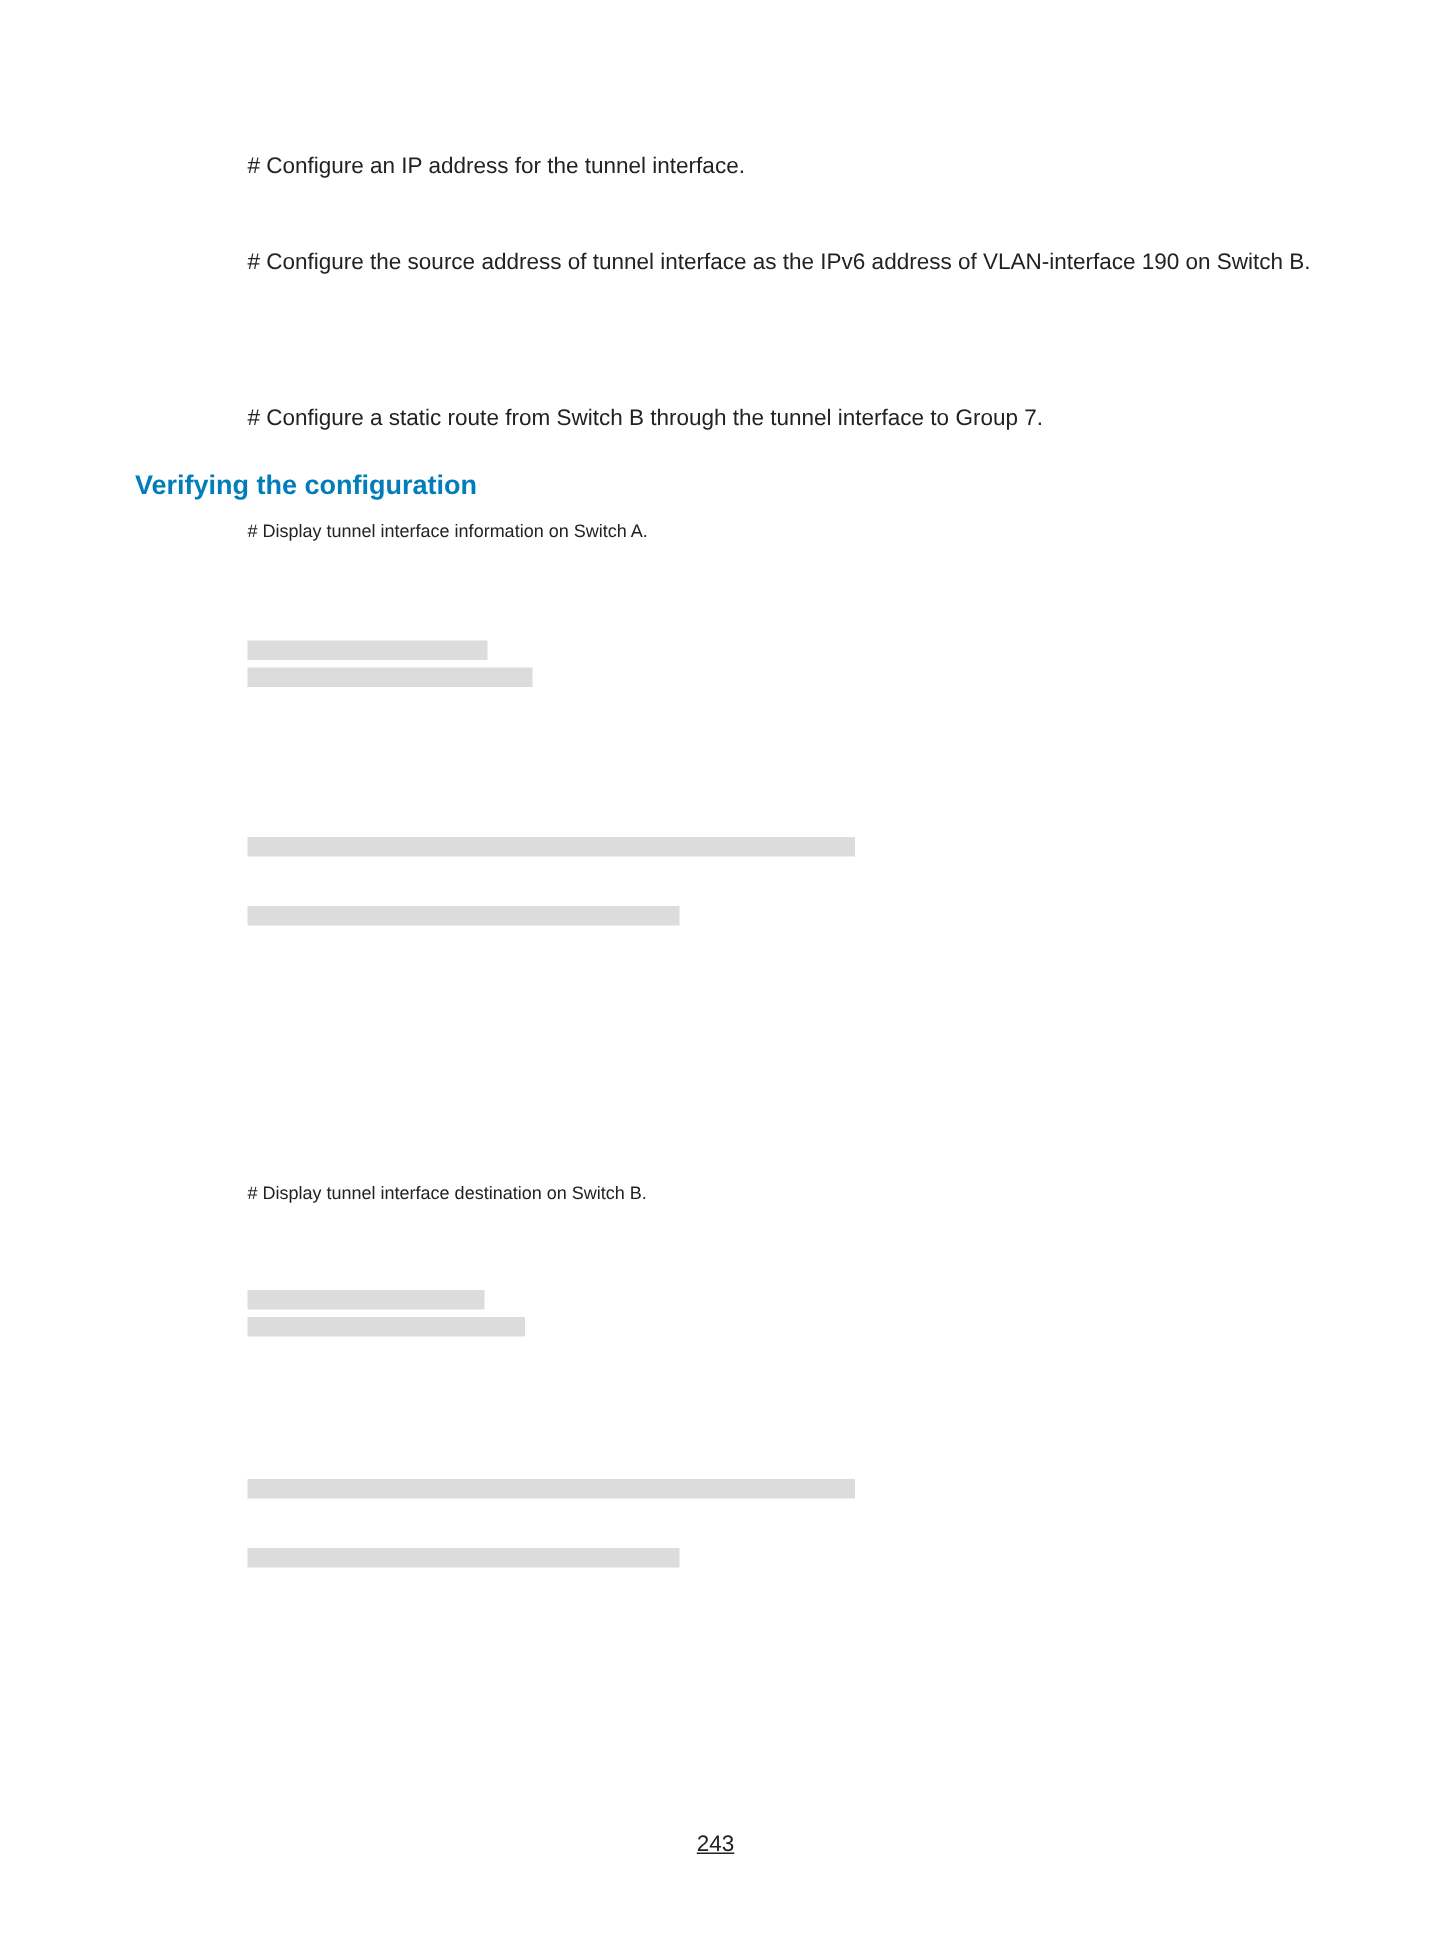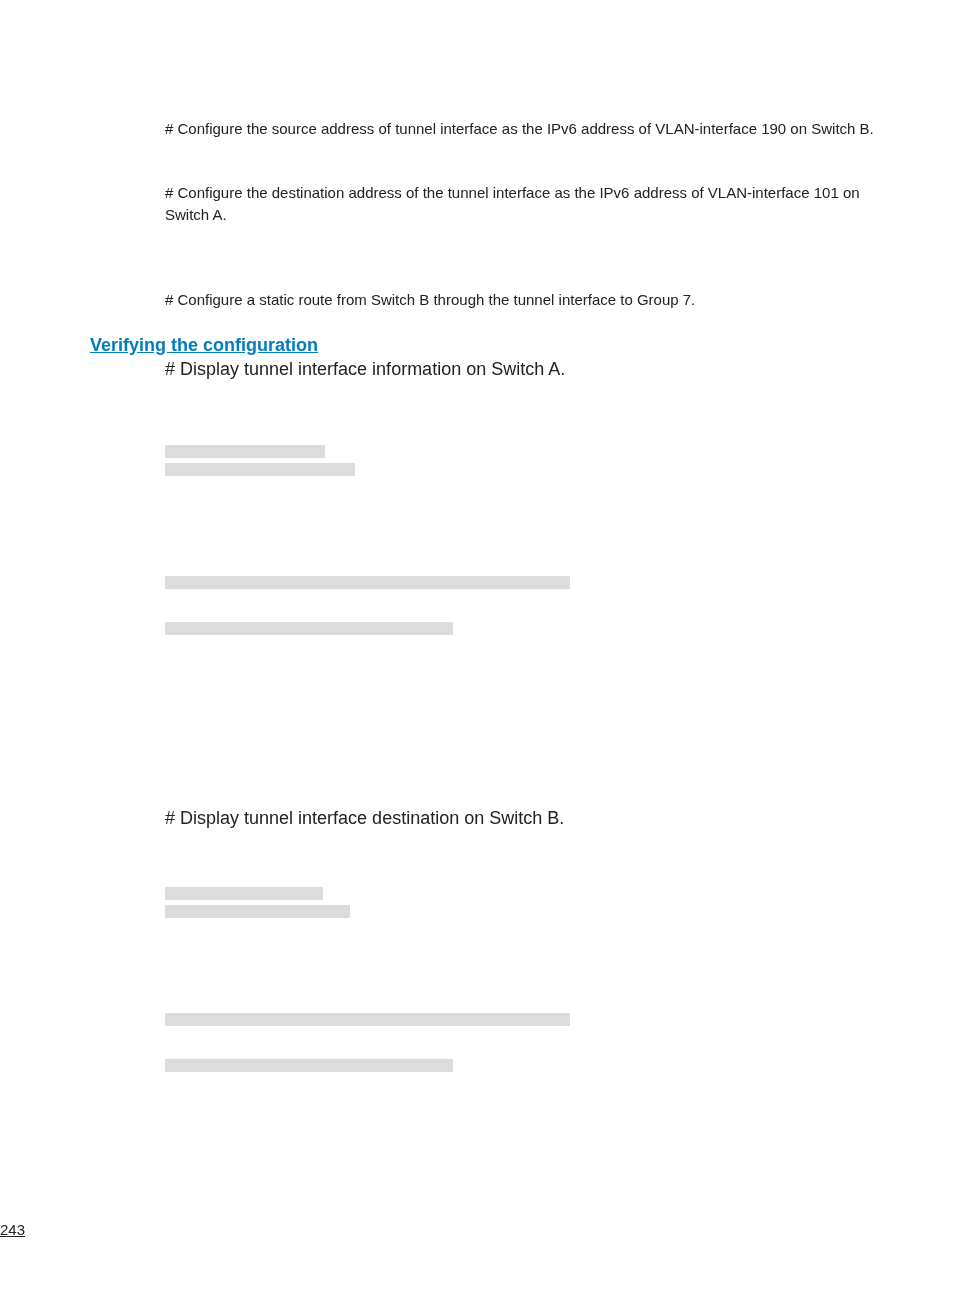--- a/index.html
+++ b/index.html
@@ -27,25 +27,25 @@
       line-height: 1.45;
       margin-bottom: 24px;
       color: #222;
     }
     .section-heading {
       font-family: Arial, Helvetica, sans-serif;
       font-size: 18px;
       font-weight: bold;
       color: #007DBA;
       margin-top: 24px;
-      text-decoration: underline;
+      margin-bottom: 12px;
     }
     .para-indent-small {
       margin-left: 75px;
-      font-size: 18px;
+      font-size: 12px;
       line-height: 1.45;
       margin-bottom: 8px;
       color: #222;
     }
     .placeholder-box {
       background: #dcdcdc;
       height: 13px;
       margin-left: 75px;
       margin-bottom: 5px;
     }
@@ -53,33 +53,34 @@
       height: 18px;
     }
     .gap-med {
       height: 40px;
     }
     .page-number {
       position: absolute;
       left: 0;
       right: 0;
       bottom: 58px;
+      text-align: center;
       font-size: 15px;
       color: #222;
       text-decoration: underline;
     }
   </style>
 </head>
 <body>
 
 <div class="content">
+  <div class="para-indent"># Configure an IP address for the tunnel interface.</div>
   <div class="gap-small"></div>
   <div class="para-indent"># Configure the source address of tunnel interface as the IPv6 address of VLAN-interface 190 on Switch B.</div>
   <div class="gap-small"></div>
-  <div class="para-indent"># Configure the destination address of the tunnel interface as the IPv6 address of VLAN-interface 101 on Switch A.</div>
   <div class="gap-med"></div>
   <div class="para-indent"># Configure a static route from Switch B through the tunnel interface to Group 7.</div>
 
   <div class="section-heading">Verifying the configuration</div>
 
   <div class="para-indent-small"># Display tunnel interface information on Switch A.</div>
 
   <div style="height:55px"></div>
   <div class="placeholder-box" style="width:160px"></div>
   <div class="placeholder-box" style="width:190px"></div>

